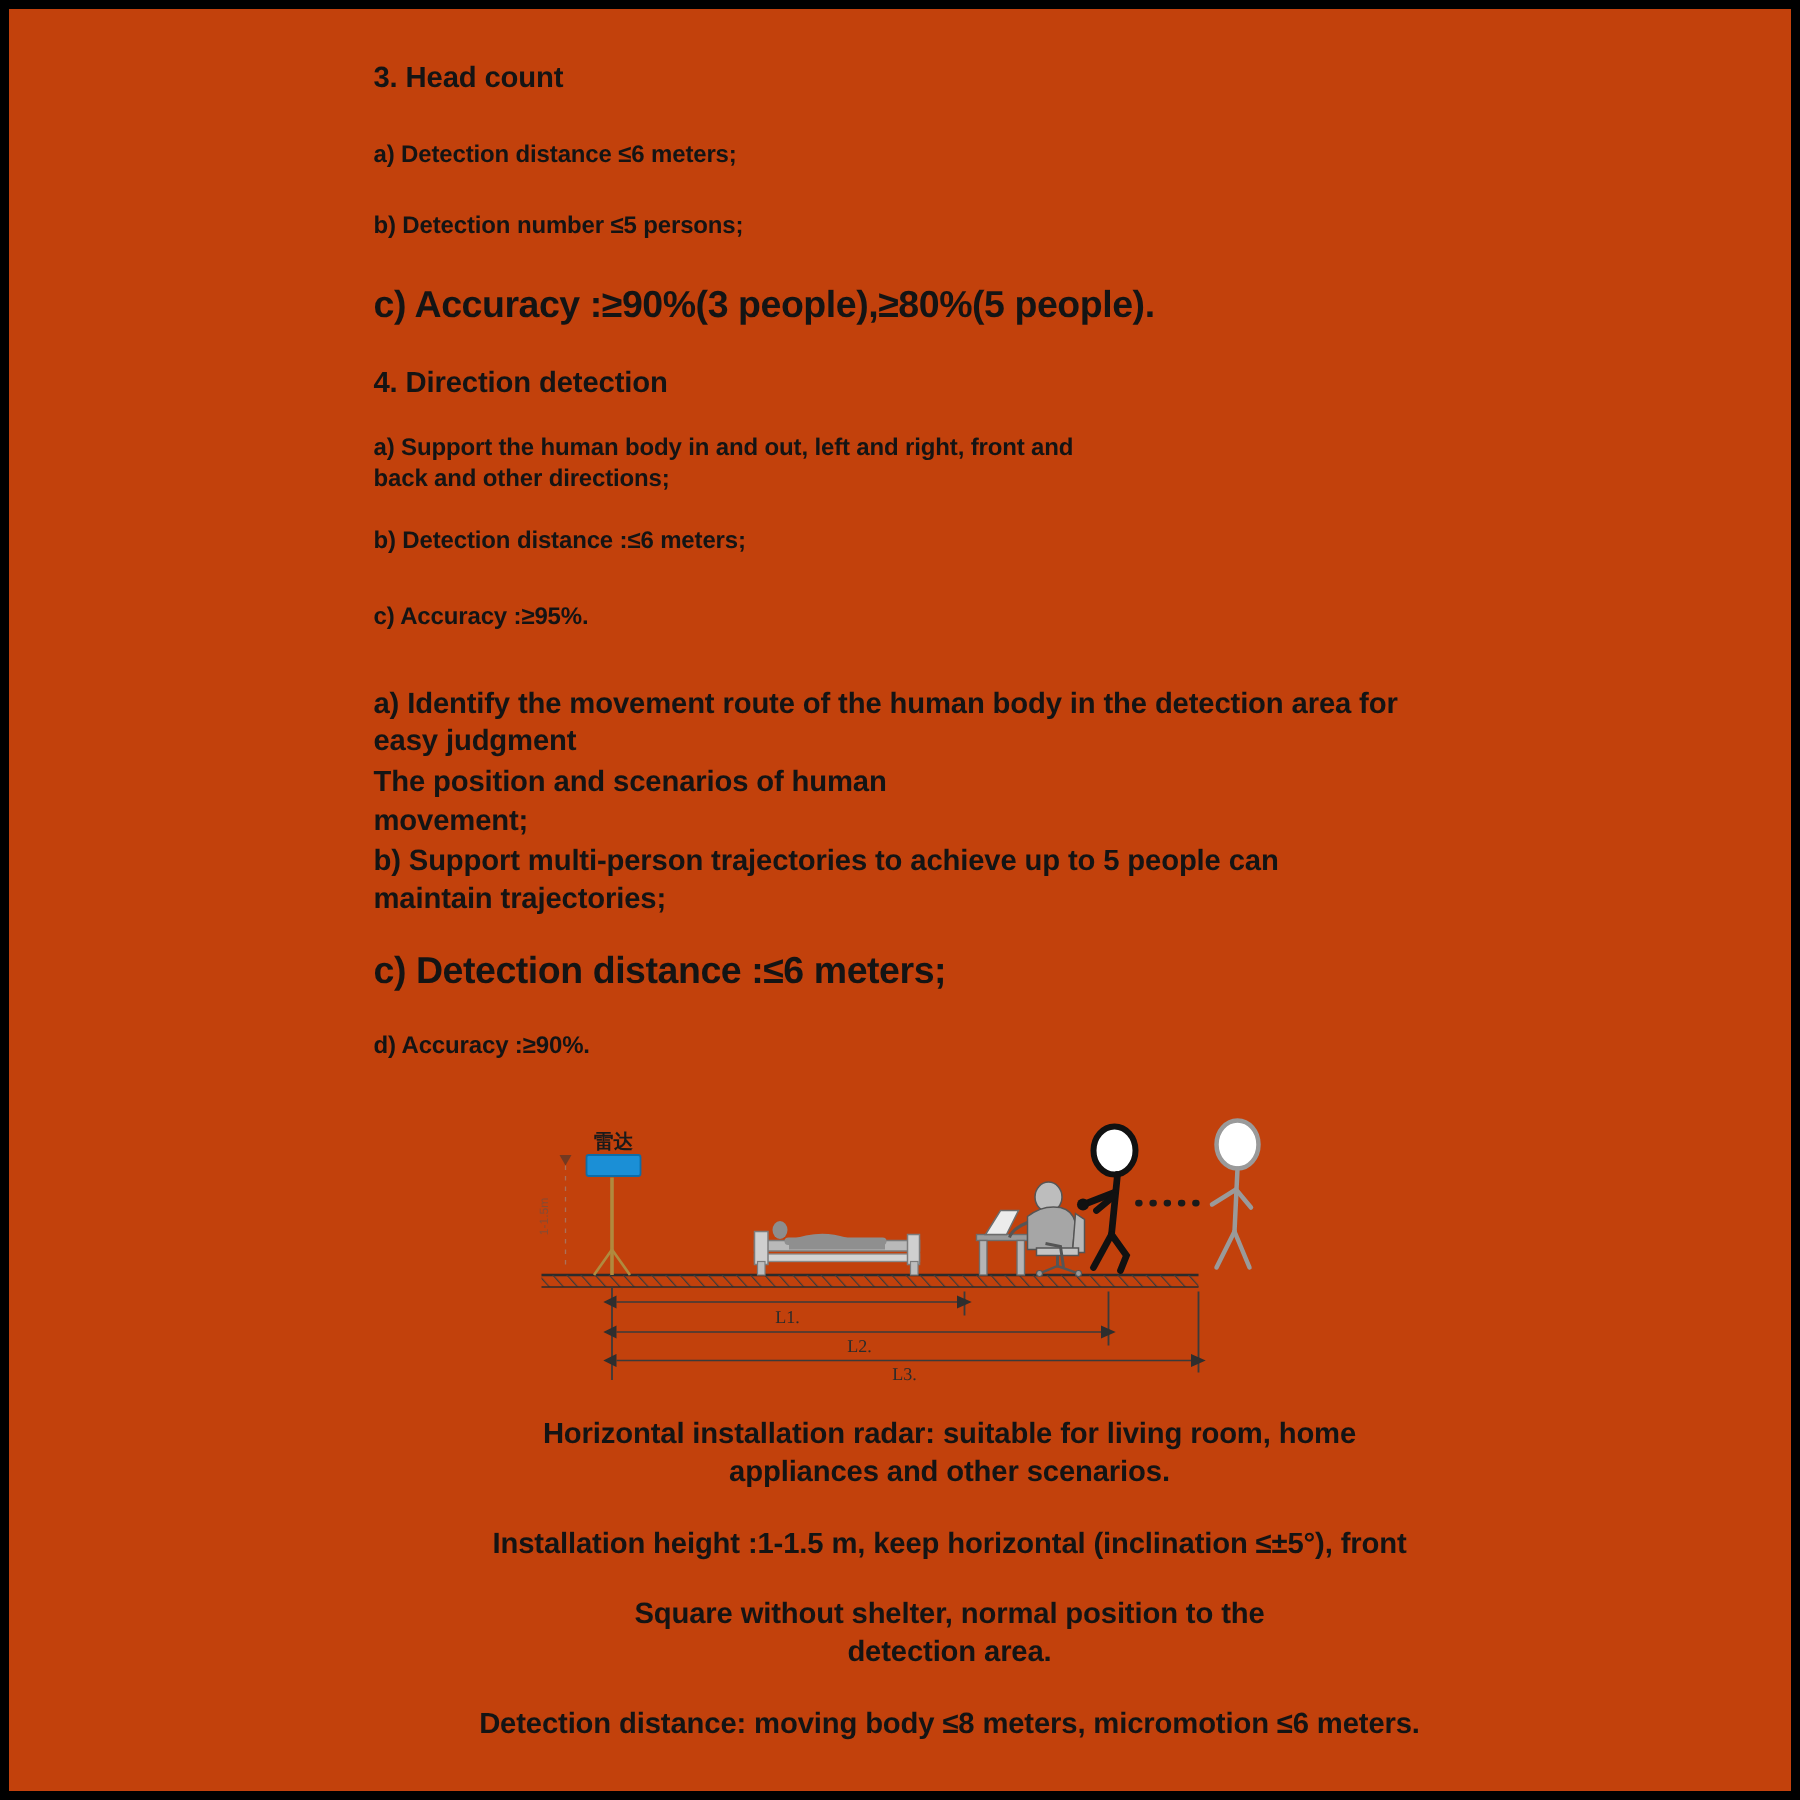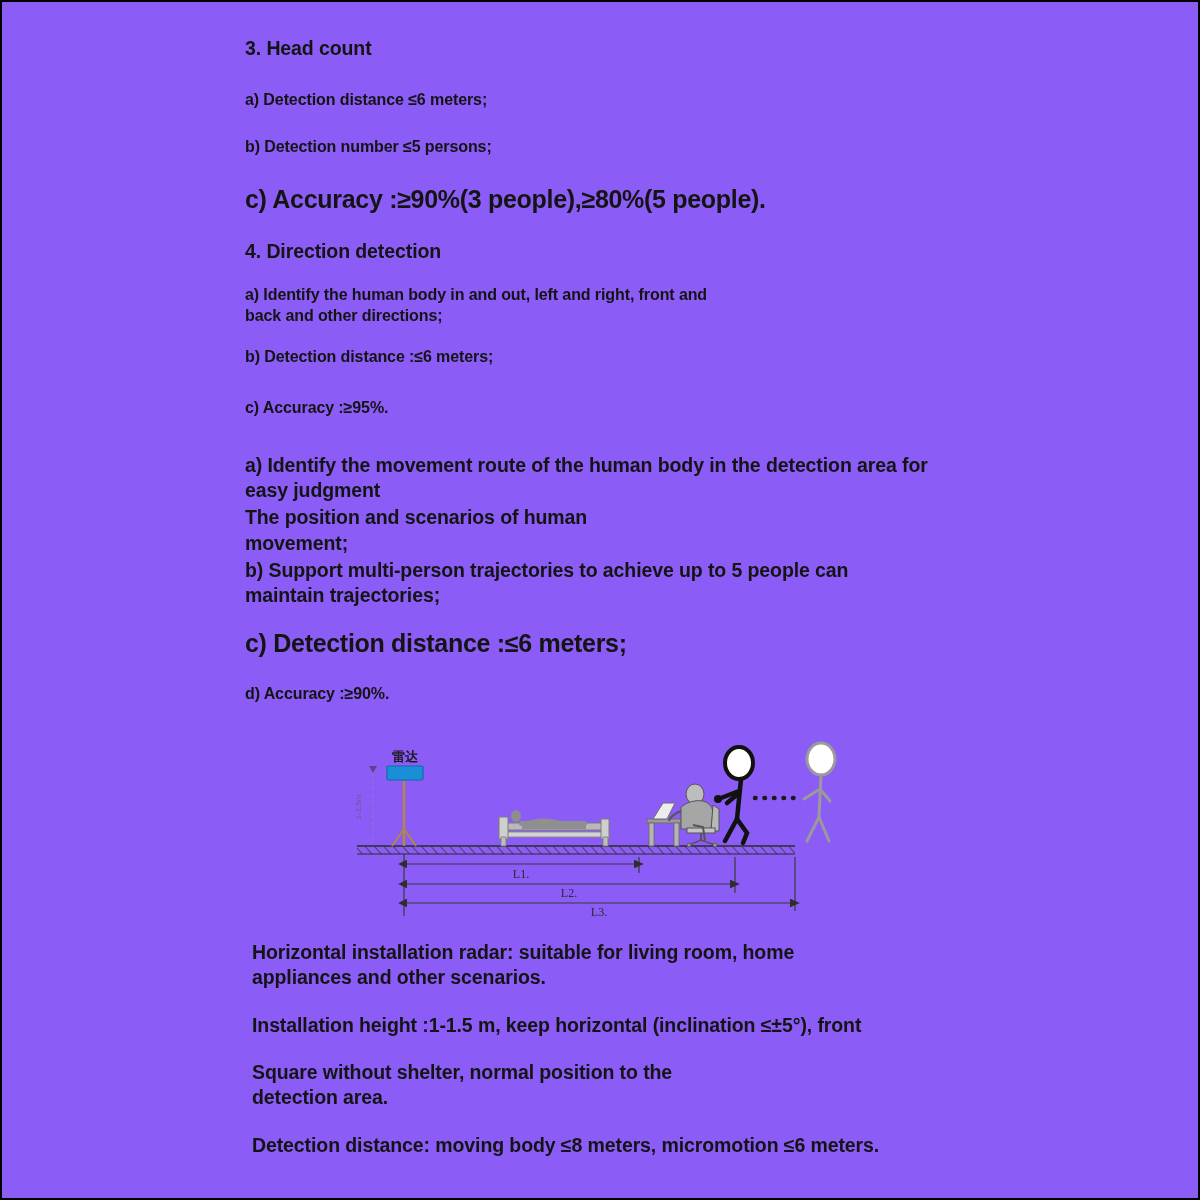--- a/index.html
+++ b/index.html
@@ -11,23 +11,23 @@
     width: 1200px;
     height: 1200px;
     font-family: "Liberation Sans", sans-serif;
     color: #111111;
     overflow: hidden;
     position: relative;
   }
   #page {
     position: absolute;
     inset: 0;
-    background: #8b5cf6;
+    background: #c2410c;
     box-sizing: border-box;
-    border: 2px solid #000000;
+    border: 6px solid #000000;
   }
   .content {
     position: absolute;
     left: 243px;
     top: 34px;
     width: 800px;
   }
   .line {
     color: #141414;
     font-weight: 700;
@@ -47,23 +47,24 @@
     position: absolute;
     left: 345px;
     top: 731px;
     width: 520px;
     height: 200px;
   }
   #diagram svg { display: block; }
 
   .foot {
     position: absolute;
-    left: 250px;
+    left: 232px;
     top: 938px;
     width: 790px;
+    text-align: center;
   }
   .foot p {
     margin: 0 0 22px 0;
     font-size: 19.5px;
     font-weight: 700;
     line-height: 1.30;
     color: #141414;
     white-space: pre-line;
     letter-spacing: -0.1px;
   }
@@ -74,21 +75,21 @@
 <div id="page">
 
   <div class="content">
 
     <div class="line sz-head">3. Head count</div>
     <div class="line sz-body">a) Detection distance ≤6 meters;</div>
     <div class="line sz-body">b) Detection number ≤5 persons;</div>
     <div class="line sz-big">c) Accuracy :≥90%(3 people),≥80%(5 people).</div>
 
     <div class="line sz-head gap-md">4. Direction detection</div>
-    <div class="line sz-body gap-md">a) Identify the human body in and out, left and right, front and
+    <div class="line sz-body gap-md">a) Support the human body in and out, left and right, front and
 back and other directions;</div>
     <div class="line sz-body gap-lg">b) Detection distance :≤6 meters;</div>
     <div class="line sz-body" style="margin-bottom:34px;margin-top:24px;">c) Accuracy :≥95%.</div>
 
     <div class="line sz-tight gap-xs">a) Identify the movement route of the human body in the detection area for
 easy judgment</div>
     <div class="line sz-tight gap-xs">The position and scenarios of human
 movement;</div>
     <div class="line sz-tight" style="margin-bottom:19px;">b) Support multi-person trajectories to achieve up to 5 people can
 maintain trajectories;</div>

